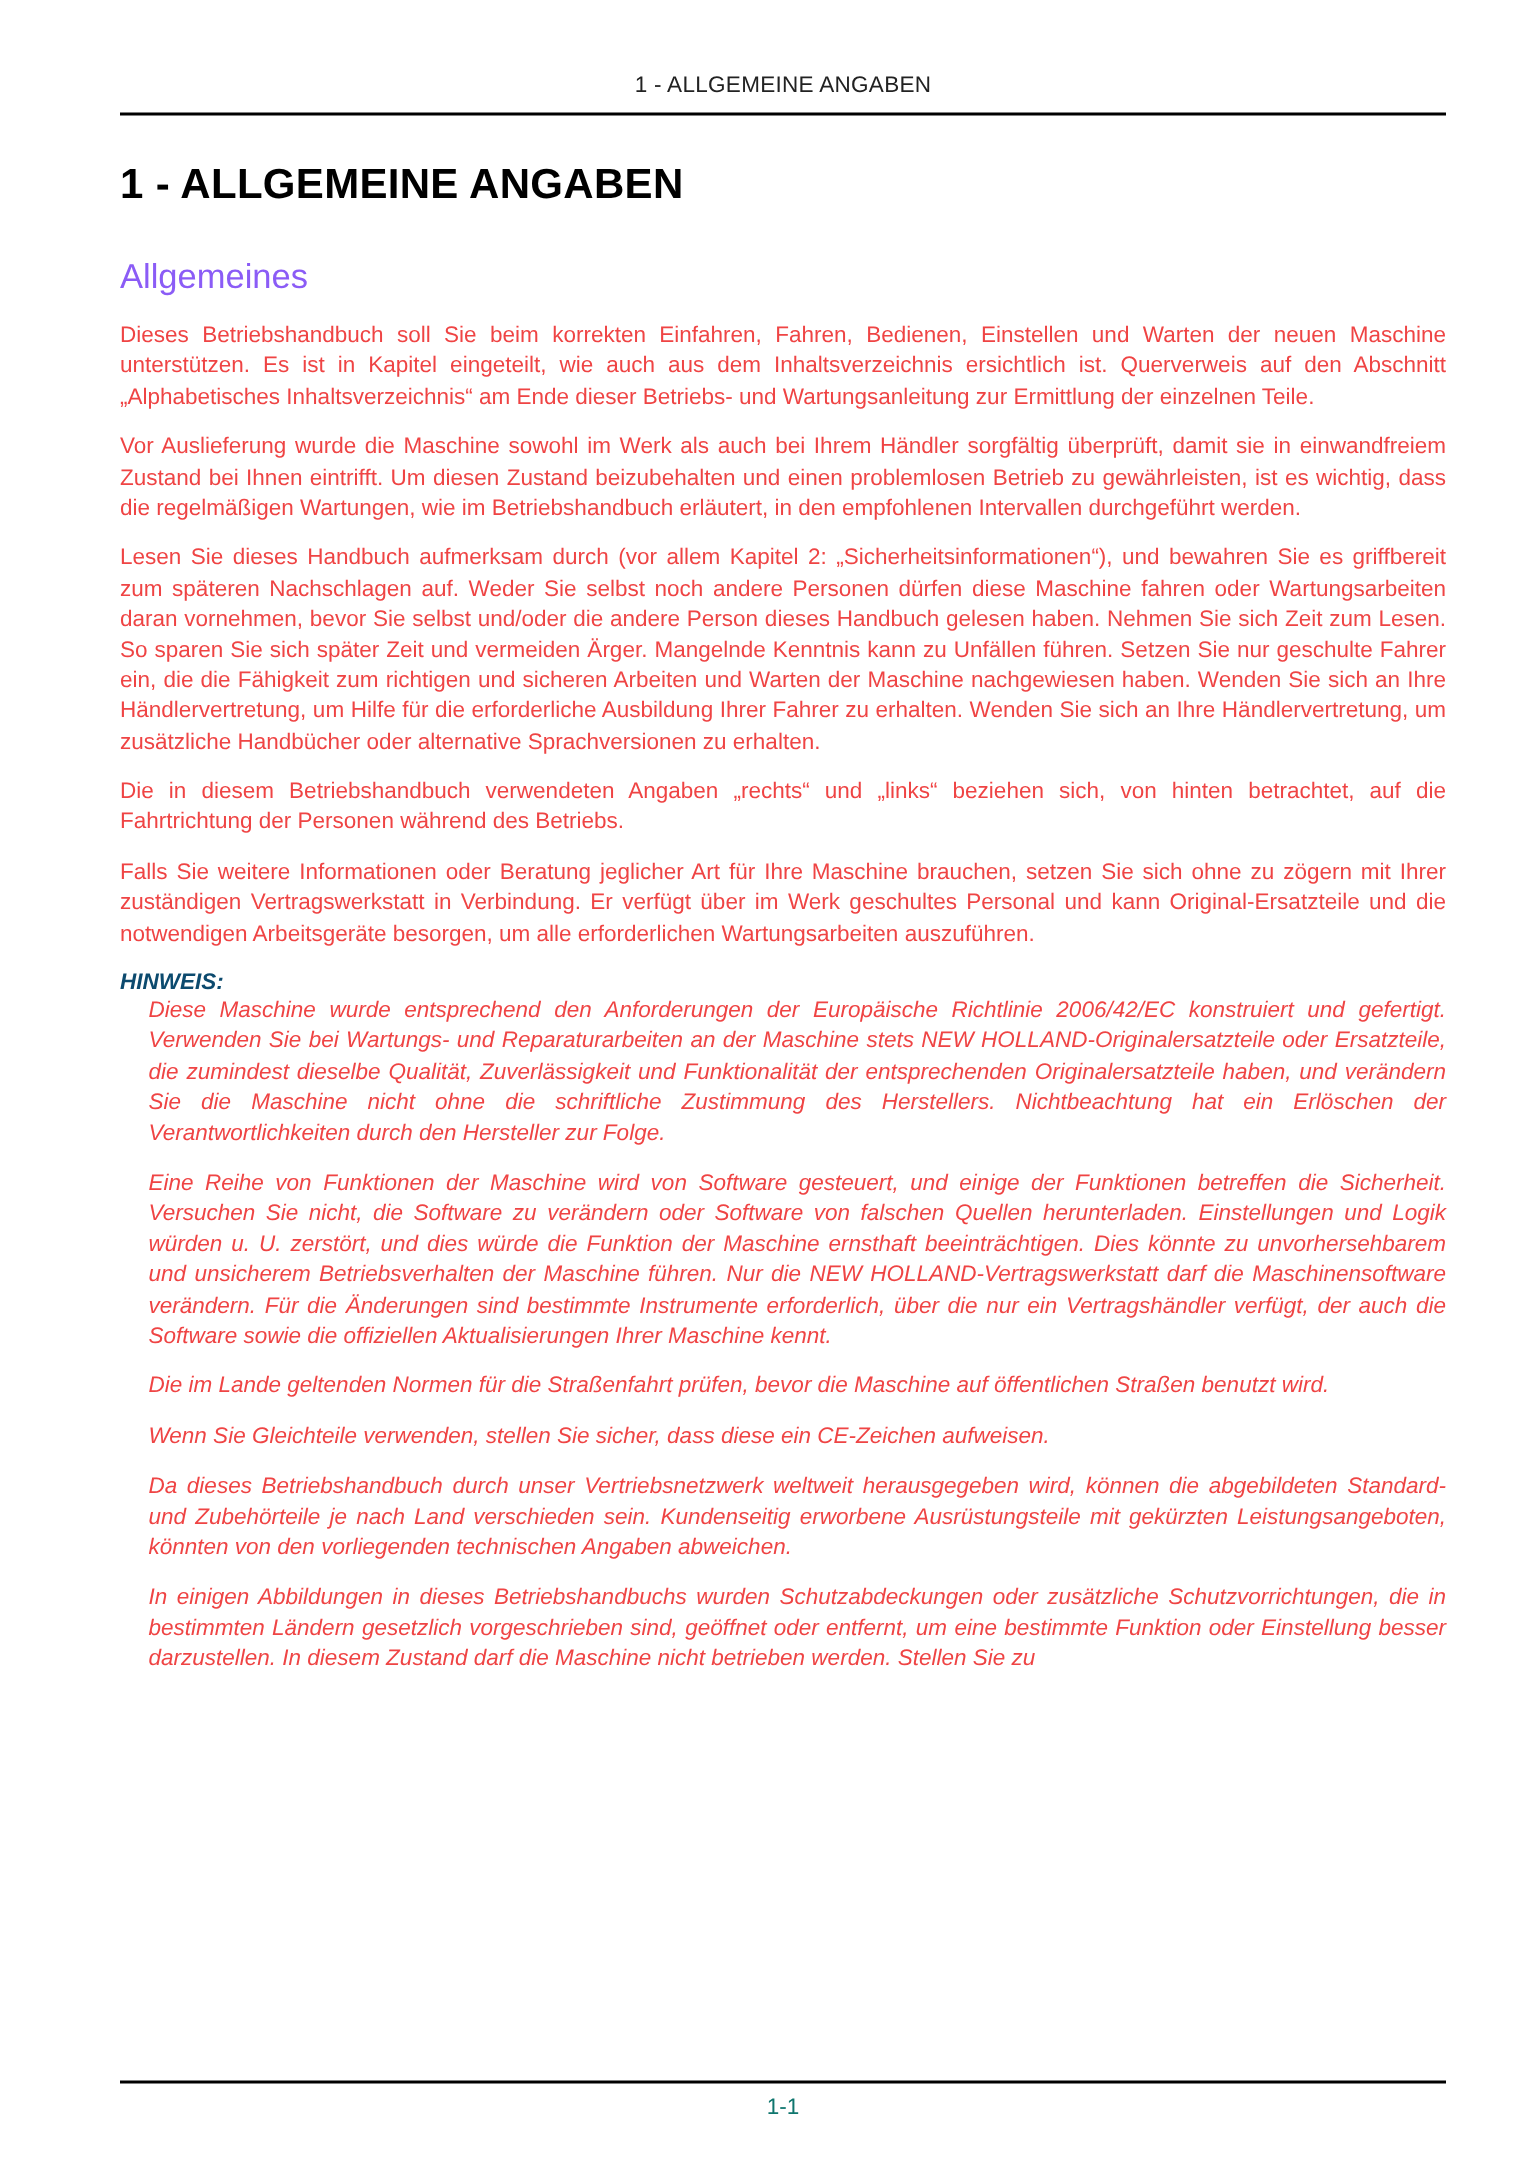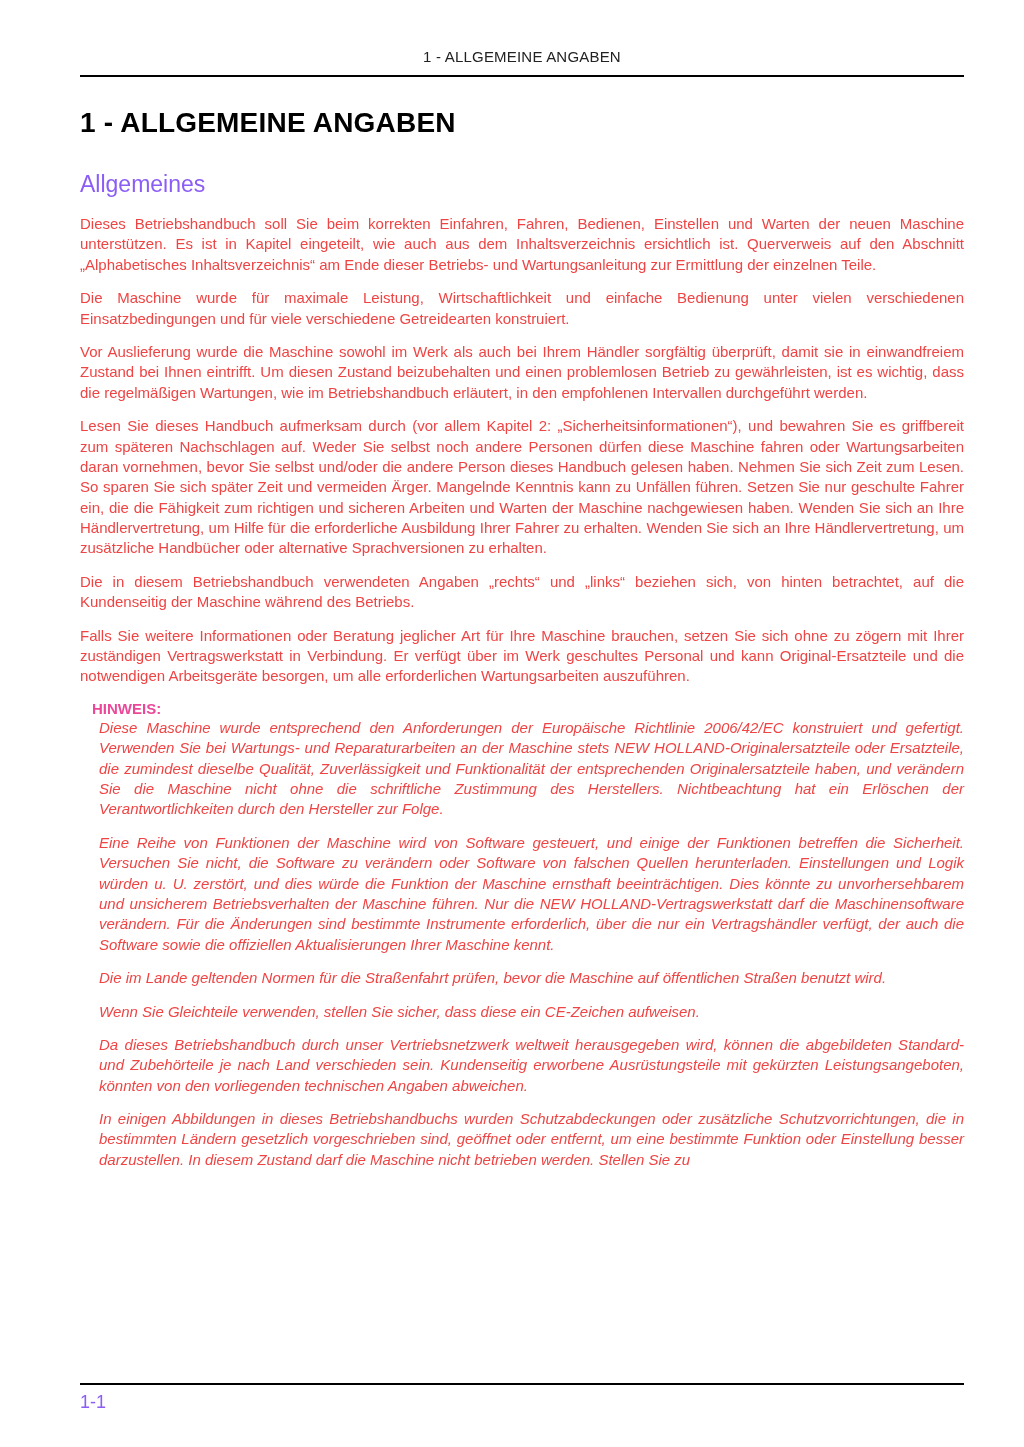--- a/index.html
+++ b/index.html
@@ -59,63 +59,63 @@
     font-size: 15px;
     line-height: 1.36;
     text-align: justify;
     margin-bottom: 13px;
     color: #ef4444;
   }
 
   .note-label {
     font-size: 15px;
     font-weight: bold;
+    font-style: italic;
     margin-bottom: 1px;
-    color: #ec4899;
-    margin-left: 12px;
+    color: #0c4a6e;
   }
 
   .note p {
     font-style: italic;
     margin-left: 19px;
   }
 
   .footer {
     position: absolute;
     left: 80px;
     right: 60px;
     bottom: 34px;
   }
 
   .page-number {
-    font-size: 18px;
+    text-align: center;
+    font-size: 15px;
     margin-top: 7px;
-    color: #8b5cf6;
+    color: #0f766e;
   }
 </style>
 </head>
 <body>
 
 <div class="page">
 
   <div class="running-header">1 - ALLGEMEINE ANGABEN</div>
 
   <hr class="rule header-rule">
 
   <h1 class="chapter-title">1 - ALLGEMEINE ANGABEN</h1>
 
   <h2 class="section-title">Allgemeines</h2>
 
   <div class="body-copy">
 
     <p>Dieses Betriebshandbuch soll Sie beim korrekten Einfahren, Fahren, Bedienen, Einstellen und Warten der neuen Maschine unterstützen. Es ist in Kapitel eingeteilt, wie auch aus dem Inhaltsverzeichnis ersichtlich ist. Querverweis auf den Abschnitt „Alphabetisches Inhaltsverzeichnis“ am Ende dieser Betriebs- und Wartungsanleitung zur Ermittlung der einzelnen Teile.</p>
-    <p>Die Maschine wurde für maximale Leistung, Wirtschaftlichkeit und einfache Bedienung unter vielen verschiedenen Einsatzbedingungen und für viele verschiedene Getreidearten konstruiert.</p>
     <p>Vor Auslieferung wurde die Maschine sowohl im Werk als auch bei Ihrem Händler sorgfältig überprüft, damit sie in einwandfreiem Zustand bei Ihnen eintrifft. Um diesen Zustand beizubehalten und einen problemlosen Betrieb zu gewährleisten, ist es wichtig, dass die regelmäßigen Wartungen, wie im Betriebshandbuch erläutert, in den empfohlenen Intervallen durchgeführt werden.</p>
     <p>Lesen Sie dieses Handbuch aufmerksam durch (vor allem Kapitel 2: „Sicherheitsinformationen“), und bewahren Sie es griffbereit zum späteren Nachschlagen auf. Weder Sie selbst noch andere Personen dürfen diese Maschine fahren oder Wartungsarbeiten daran vornehmen, bevor Sie selbst und/oder die andere Person dieses Handbuch gelesen haben. Nehmen Sie sich Zeit zum Lesen. So sparen Sie sich später Zeit und vermeiden Ärger. Mangelnde Kenntnis kann zu Unfällen führen. Setzen Sie nur geschulte Fahrer ein, die die Fähigkeit zum richtigen und sicheren Arbeiten und Warten der Maschine nachgewiesen haben. Wenden Sie sich an Ihre Händlervertretung, um Hilfe für die erforderliche Ausbildung Ihrer Fahrer zu erhalten. Wenden Sie sich an Ihre Händlervertretung, um zusätzliche Handbücher oder alternative Sprachversionen zu erhalten.</p>
-    <p>Die in diesem Betriebshandbuch verwendeten Angaben „rechts“ und „links“ beziehen sich, von hinten betrachtet, auf die Kundenseitig der Maschine während des Betriebs.</p>
+    <p>Die in diesem Betriebshandbuch verwendeten Angaben „rechts“ und „links“ beziehen sich, von hinten betrachtet, auf die Fahrtrichtung der Personen während des Betriebs.</p>
     <p>Falls Sie weitere Informationen oder Beratung jeglicher Art für Ihre Maschine brauchen, setzen Sie sich ohne zu zögern mit Ihrer zuständigen Vertragswerkstatt in Verbindung. Er verfügt über im Werk geschultes Personal und kann Original-Ersatzteile und die notwendigen Arbeitsgeräte besorgen, um alle erforderlichen Wartungsarbeiten auszuführen.</p>
 
     <div class="note-label">HINWEIS:</div>
 
     <div class="note">
       <p>Diese Maschine wurde entsprechend den Anforderungen der Europäische Richtlinie 2006/42/EC konstruiert und gefertigt. Verwenden Sie bei Wartungs- und Reparaturarbeiten an der Maschine stets NEW HOLLAND-Originalersatzteile oder Ersatzteile, die zumindest dieselbe Qualität, Zuverlässigkeit und Funktionalität der entsprechenden Originalersatzteile haben, und verändern Sie die Maschine nicht ohne die schriftliche Zustimmung des Herstellers. Nichtbeachtung hat ein Erlöschen der Verantwortlichkeiten durch den Hersteller zur Folge.</p>
       <p>Eine Reihe von Funktionen der Maschine wird von Software gesteuert, und einige der Funktionen betreffen die Sicherheit. Versuchen Sie nicht, die Software zu verändern oder Software von falschen Quellen herunterladen. Einstellungen und Logik würden u. U. zerstört, und dies würde die Funktion der Maschine ernsthaft beeinträchtigen. Dies könnte zu unvorhersehbarem und unsicherem Betriebsverhalten der Maschine führen. Nur die NEW HOLLAND-Vertragswerkstatt darf die Maschinensoftware verändern. Für die Änderungen sind bestimmte Instrumente erforderlich, über die nur ein Vertragshändler verfügt, der auch die Software sowie die offiziellen Aktualisierungen Ihrer Maschine kennt.</p>
       <p>Die im Lande geltenden Normen für die Straßenfahrt prüfen, bevor die Maschine auf öffentlichen Straßen benutzt wird.</p>
       <p>Wenn Sie Gleichteile verwenden, stellen Sie sicher, dass diese ein CE-Zeichen aufweisen.</p>
       <p>Da dieses Betriebshandbuch durch unser Vertriebsnetzwerk weltweit herausgegeben wird, können die abgebildeten Standard- und Zubehörteile je nach Land verschieden sein. Kundenseitig erworbene Ausrüstungsteile mit gekürzten Leistungsangeboten, könnten von den vorliegenden technischen Angaben abweichen.</p>

